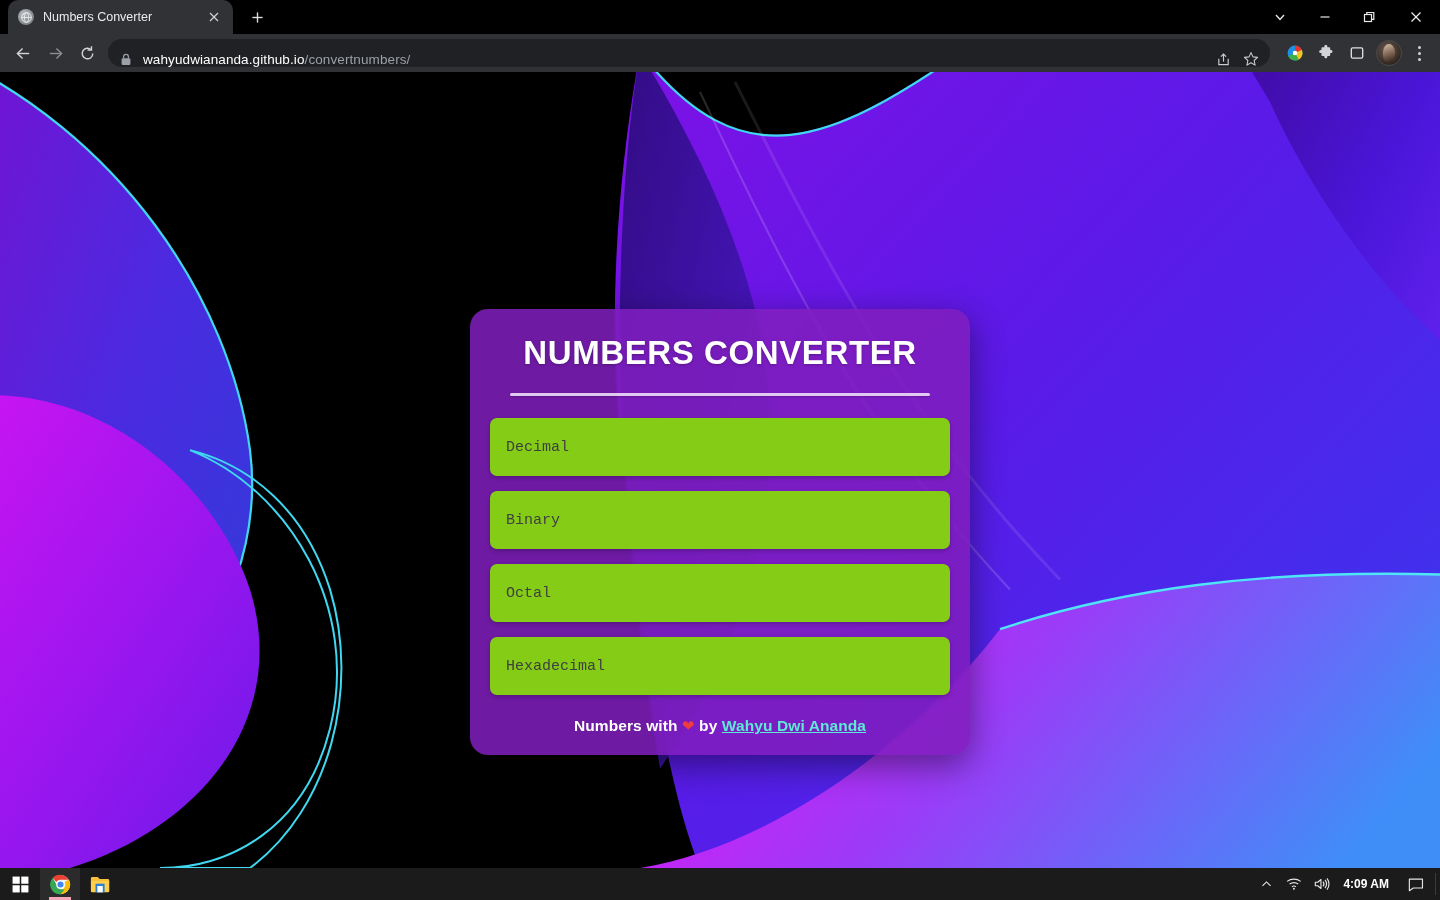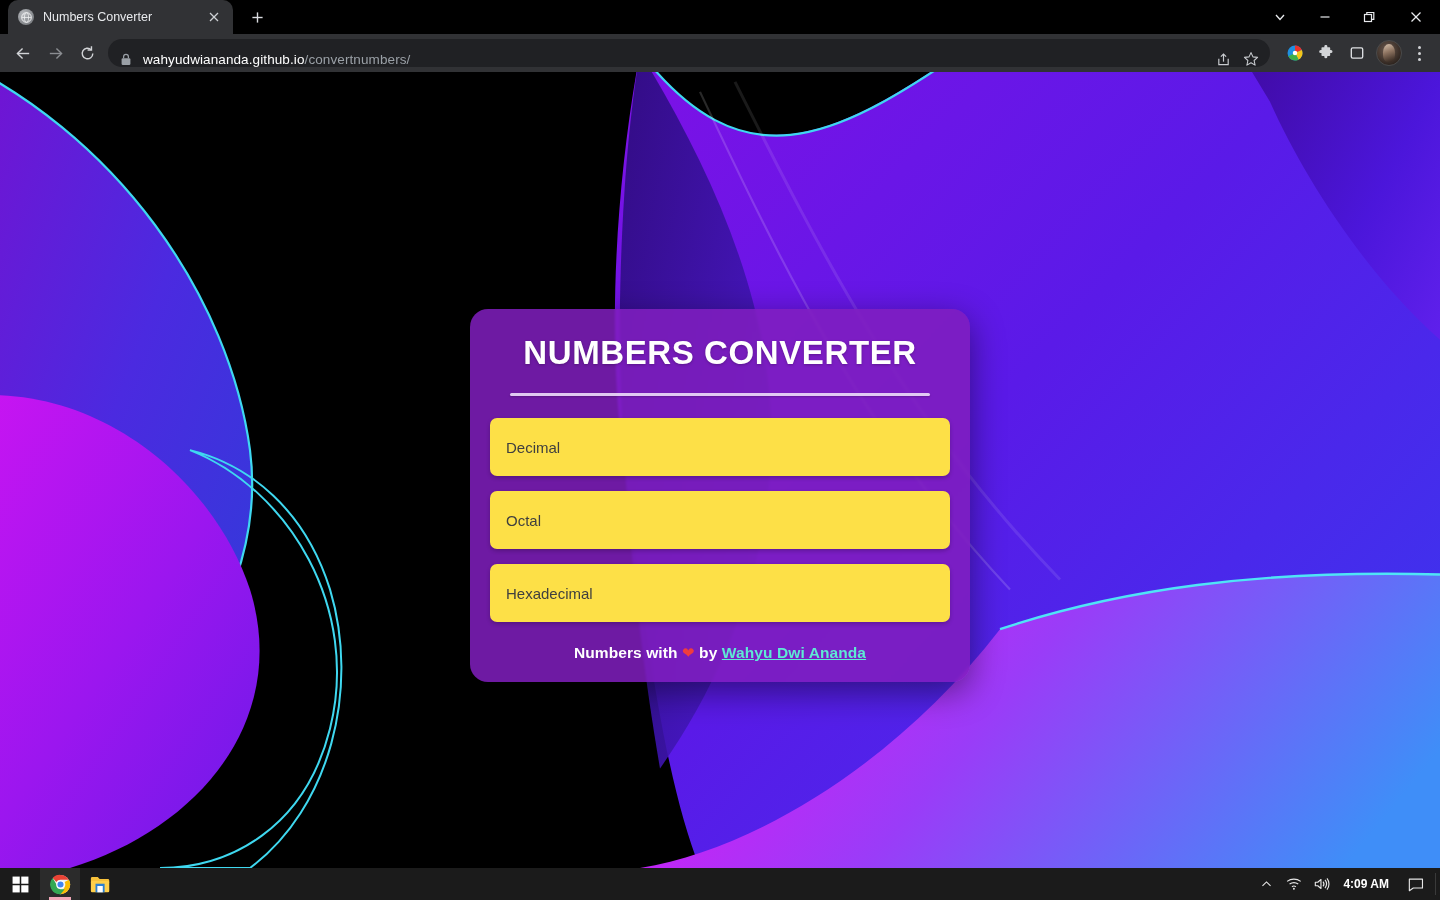--- a/index.html
+++ b/index.html
@@ -90,22 +90,22 @@
   .card-title {
     text-align:center; color:#ffffff; font-size:33px; font-weight:bold;
     letter-spacing:.6px; line-height:1.1; text-shadow:0 1px 3px rgba(0,0,0,.25);
   }
   .card-divider {
     height:3px; margin:22px 20px 22px; border-radius:2px;
     background:rgba(233,216,247,.92); box-shadow:0 1px 2px rgba(0,0,0,.2);
   }
   .field {
     display:block; width:100%; height:58px; margin:0 0 15px; padding:0 16px;
-    border:none; border-radius:7px; background:#fde047; color:#3b3b3b;
-    font-family:Liberation Sans, sans-serif; font-size:15px;
+    border:none; border-radius:7px; background:#84cc16; color:#3b3b3b;
+    font-family:Liberation Mono, monospace; font-size:15px;
     box-shadow:0 2px 4px rgba(0,0,0,.22);
   }
   .field::placeholder { color:#3f3f3f; opacity:1; }
   .field:last-of-type { margin-bottom:0; }
   .card-footer {
     margin-top:22px; text-align:center; color:#ffffff;
     font-size:15.5px; font-weight:bold; letter-spacing:.1px;
   }
   .card-footer .heart { color:#ef3d3d; font-weight:normal; font-size:15px; }
   .card-footer .author { color:#5eead4; text-decoration:underline; font-weight:bold; }
@@ -318,20 +318,21 @@
         <path d="M700,20 C780,190 860,360 1010,520" fill="none" stroke="#ffffff" stroke-opacity="0.16" stroke-width="2.2"></path>
         <path d="M735,10 C820,180 905,350 1060,510" fill="none" stroke="#ffffff" stroke-opacity="0.10" stroke-width="3"></path>
       </svg>
     </div>
 
     <div class="card">
       <div class="card-title">NUMBERS CONVERTER</div>
       <div class="card-divider"></div>
 
       <input class="field" type="text" placeholder="Decimal" style="">
+      <input class="field" type="text" placeholder="Binary" style="">
       <input class="field" type="text" placeholder="Octal" style="">
       <input class="field" type="text" placeholder="Hexadecimal" style="">
 
       <div class="card-footer">
         <span>Numbers with</span>
         <span class="heart">❤</span>
         <span>by</span>
         <a class="author" href="#">Wahyu Dwi Ananda</a>
       </div>
     </div>

